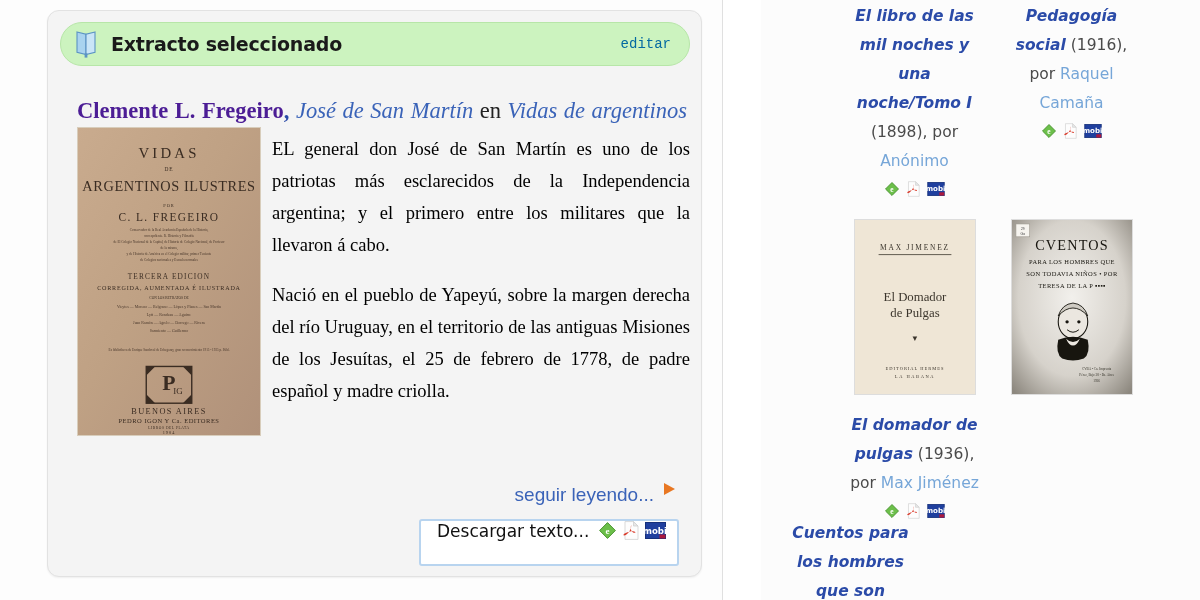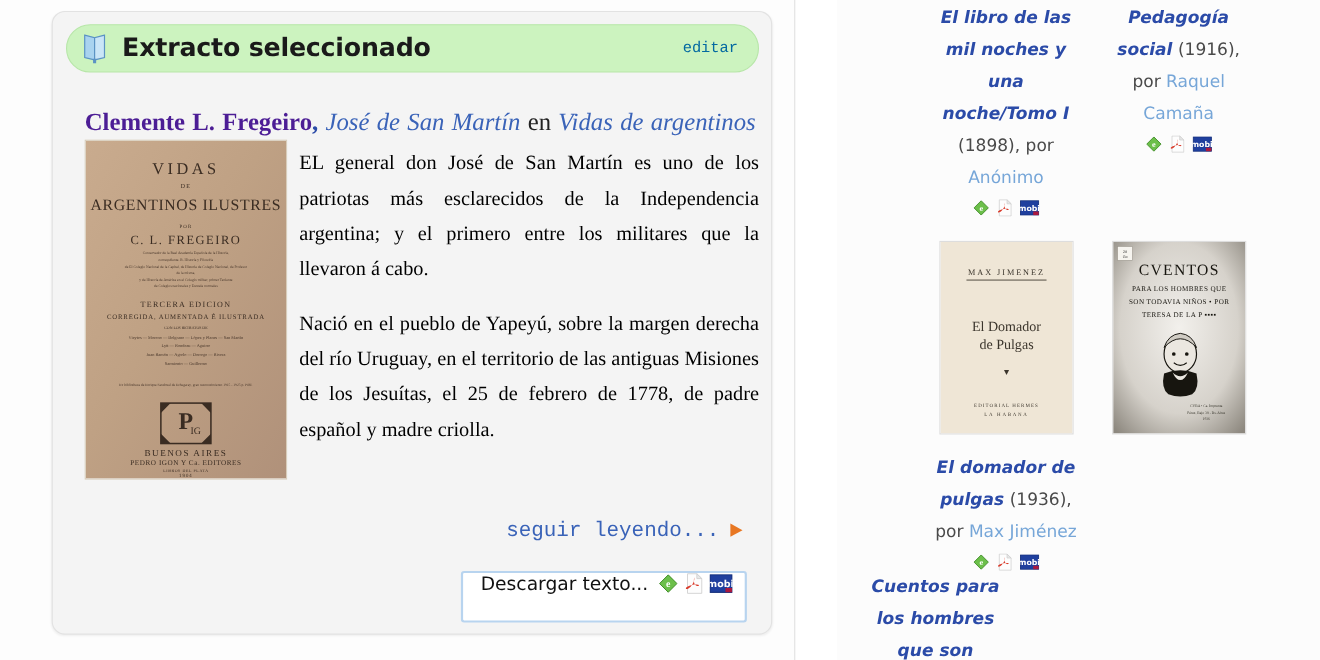--- a/index.html
+++ b/index.html
@@ -49,21 +49,21 @@
     padding: 0 18px 0 14px;
   }
   .book-icon {
     width: 22px; height: 28px;
     margin-right: 14px;
     flex: 0 0 auto;
     display: block;
   }
   .card-header-title {
     font-family: "DejaVu Sans", sans-serif;
-    font-size: 23px;
+    font-size: 19px;
     font-weight: bold;
     color: #1a1a1a;
     letter-spacing: -0.2px;
     flex: 1 1 auto;
     white-space: nowrap;
   }
   .edit-link {
     font-family: Liberation Mono, monospace;
     font-size: 14px;
     color: #0369a1;
@@ -129,24 +129,25 @@
   }
 
   .continue-row {
     position: absolute;
     right: 24px; top: 460px;
     display: flex;
     align-items: center;
     gap: 8px;
   }
   .continue-link {
-    font-family: Liberation Mono, monospace;
+    font-family: Liberation Sans, sans-serif;
     font-size: 19px;
     color: #3a63b8;
     cursor: pointer;
+    margin-top: 13px;
   }
   .tri-icon { display:block; }
 
   .download-box {
     position: absolute;
     left: 371px; top: 508px;
     width: 260px; height: 47px;
     background: #ffffff;
     border: 2px solid #b8d4ef;
     border-radius: 3px;

